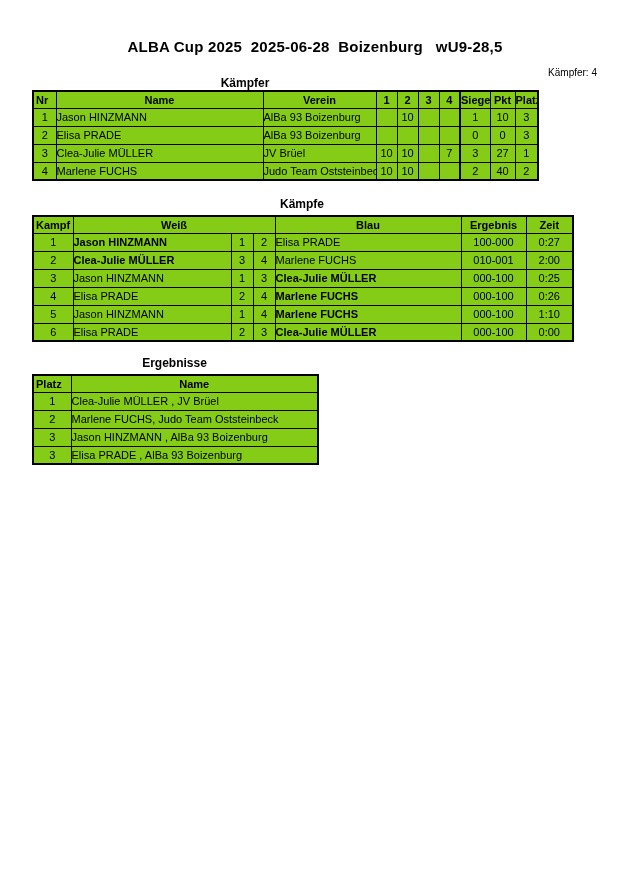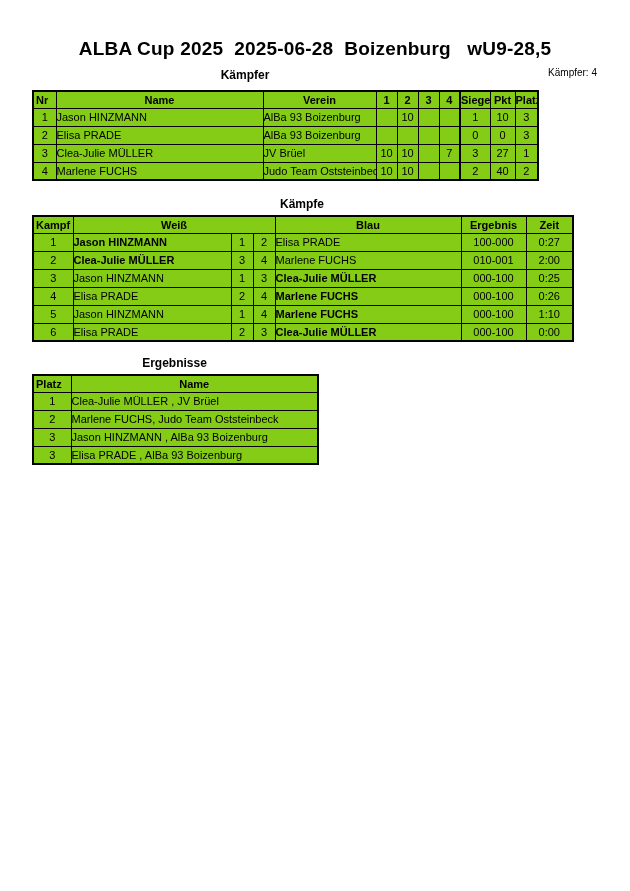--- a/index.html
+++ b/index.html
@@ -6,37 +6,37 @@
   html, body { width: 630px; height: 891px; background: #ffffff; }
   body {
     position: relative;
     font-family: "Liberation Sans", "DejaVu Sans", sans-serif;
     color: #000;
   }
   .page-title {
     position: absolute;
     top: 38px; left: 0; width: 630px;
     text-align: center;
-    font-size: 19px;
+    font-size: 15px;
     font-weight: bold;
     white-space: pre;
     letter-spacing: 0.2px;
   }
   .fighter-count {
     position: absolute;
     top: 67px; right: 33px;
     font-size: 10px;
   }
   .section-heading {
     position: absolute;
     font-size: 12px;
     font-weight: bold;
     text-align: center;
   }
-  #heading-kaempfer   { top: 68px;  left: 32px; width: 426px; }
+  #heading-kaempfer   { top: 76px;  left: 32px; width: 426px; }
   #heading-kaempfe    { top: 197px; left: 32px; width: 540px; }
   #heading-ergebnisse { top: 356px; left: 32px; width: 285px; }
 
   table {
     position: absolute;
     border-collapse: collapse;
     table-layout: fixed;
     background: #84cc16;
     border: 2px solid #000;
   }

